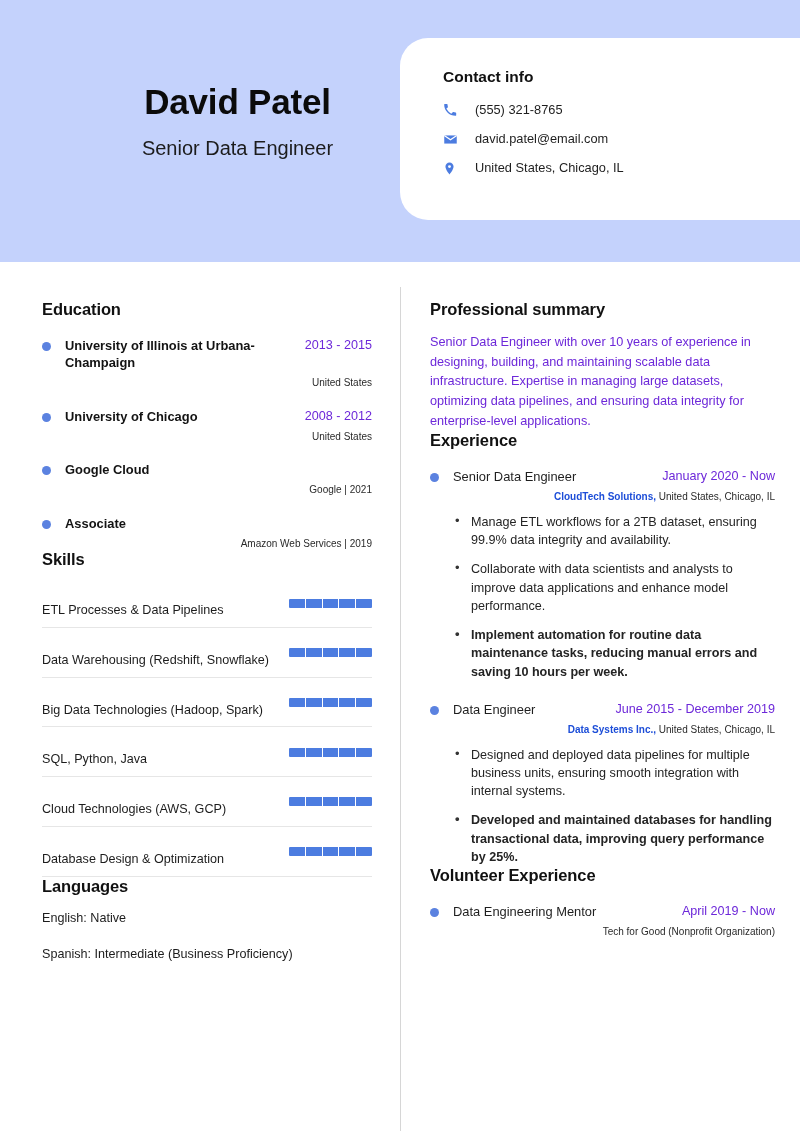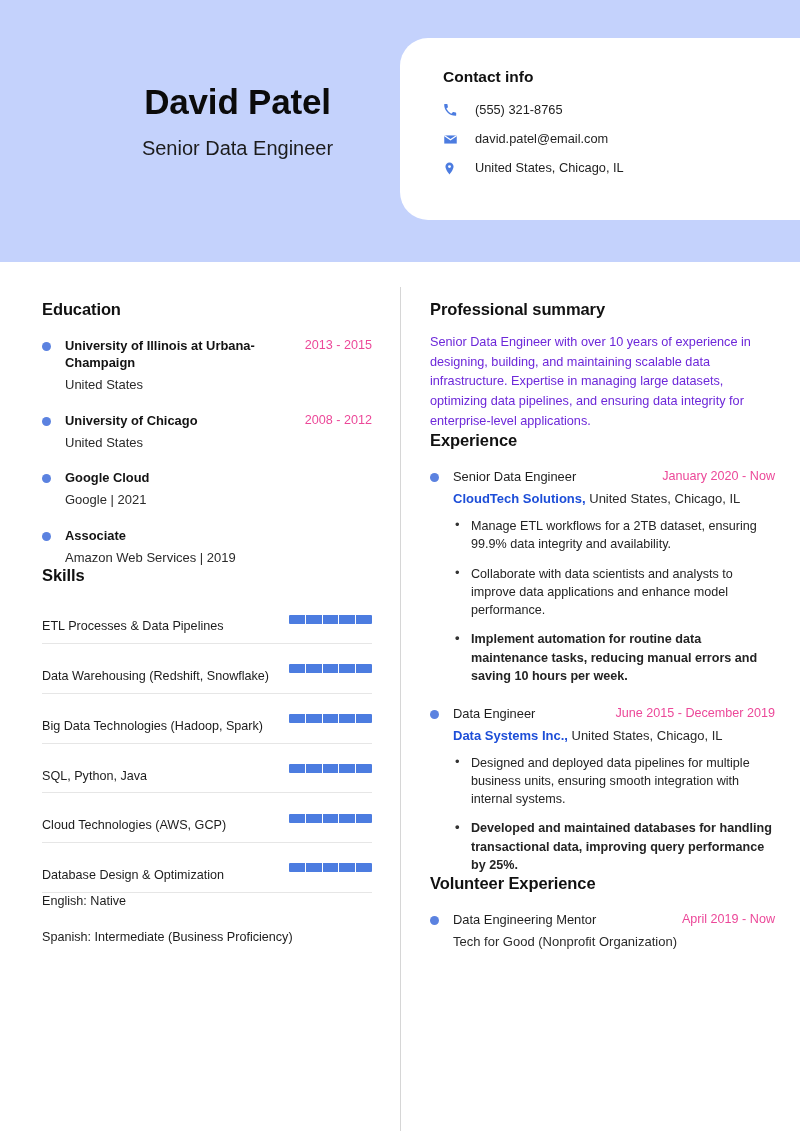--- a/index.html
+++ b/index.html
@@ -139,30 +139,31 @@
   .entry-title {
     font-size: 12.9px;
     font-weight: bold;
     color: #131313;
     line-height: 1.32;
     flex: 1 1 auto;
   }
   .entry-title.reg { font-weight: normal; color: #1e1e1e; }
   .entry-date {
     font-size: 12.6px;
-    color: #ec4899;
+    color: #6d28d9;
     white-space: nowrap;
     flex: 0 0 auto;
     line-height: 1.32;
   }
   .entry-sub {
-    font-size: 13px;
+    font-size: 10px;
     color: #2a2a2a;
     margin-top: 5px;
     line-height: 1.35;
+    text-align: right;
   }
   .entry-sub .strong { font-weight: bold; color: #1d4ed8; }
 
   .bullets {
     margin: 9px 0 0 0;
     padding: 0;
     list-style: none;
   }
   .bullets li {
     position: relative;
@@ -377,20 +378,21 @@
         <span class="skill-bar">
           <span class="skill-seg on"></span>
             <span class="skill-seg on"></span>
             <span class="skill-seg on"></span>
             <span class="skill-seg on"></span>
             <span class="skill-seg on"></span>
         </span>
       </div>
     </div>
 
+    <h2 class="section section-gap">Languages</h2>
     <div>
       <div class="lang-row">English: Native</div>
       <div class="lang-row">Spanish: Intermediate (Business Proficiency)</div>
     </div>
   </div>
 
   <div class="col-right">
 
     <h2 class="section">Professional summary</h2>
     <p class="summary">Senior Data Engineer with over 10 years of experience in designing, building, and maintaining scalable data infrastructure. Expertise in managing large datasets, optimizing data pipelines, and ensuring data integrity for enterprise-level applications.</p>

